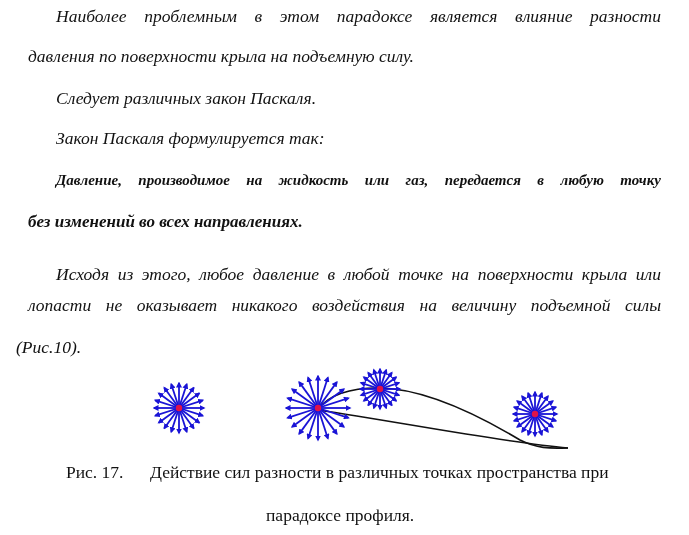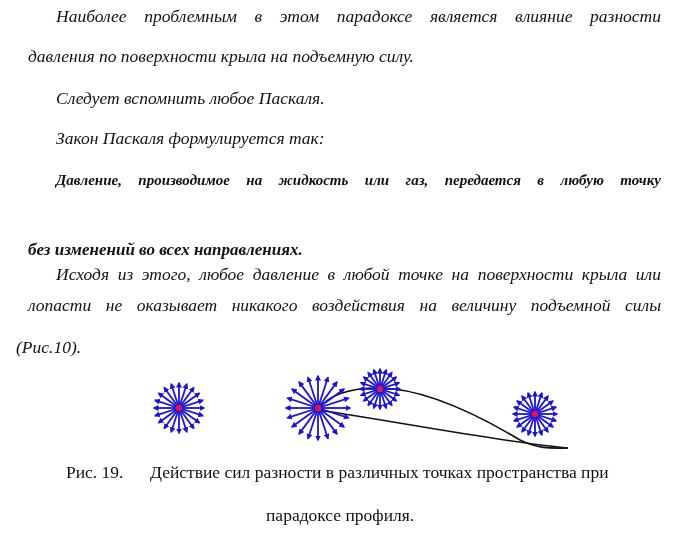--- a/index.html
+++ b/index.html
@@ -12,26 +12,26 @@
     .caption { position: absolute; font-size: 17.5px; white-space: nowrap; }
   </style>
 </head>
 <body>
 
 <div>
 
   <div class="line justify" style="left:56px; top:6px; width:605px;">Наиболее проблемным в этом парадоксе является влияние разности</div>
   <div class="line" style="left:28px; top:46px;">давления по поверхности крыла на подъемную силу.</div>
 
-  <div class="line" style="left:56px; top:88px;">Следует вспомнить любое Паскаля.</div>
+  <div class="line" style="left:56px; top:88px;">Следует различных закон Паскаля.</div>
 
   <div class="line" style="left:56px; top:128px;">Закон Паскаля формулируется так:</div>
 
   <div class="line justify bold-italic" style="left:56px; top:170px; width:605px; font-size:15px;">Давление, производимое на жидкость или газ, передается в любую точку</div>
-  <div class="line bold-italic" style="left:28px; top:212px; font-size:17px;margin-top:28px;">без изменений во всех направлениях.</div>
+  <div class="line bold-italic" style="left:28px; top:212px; font-size:17px;">без изменений во всех направлениях.</div>
 
   <div class="line justify" style="left:56px; top:254px; width:605px;margin-top:10px;">Исходя из этого, любое давление в любой точке на поверхности крыла или</div>
   <div class="line justify" style="left:28px; top:295px; width:633px;">лопасти не оказывает никакого воздействия на величину подъемной силы</div>
   <div class="line" style="left:16px; top:337px;">(Рис.10).</div>
 
   <svg id="figure" viewBox="0 0 689 100" width="689" height="100" xmlns="http://www.w3.org/2000/svg">
     <defs>
       <marker id="ah" markerWidth="6" markerHeight="6" refX="4.5" refY="3" orient="auto" markerUnits="userSpaceOnUse">
         <path d="M0,0 L6,3 L0,6 z" fill="#1a14d6"></path>
       </marker>
@@ -127,17 +127,17 @@
           <line x1="535" y1="54" x2="535" y2="32" stroke="#1a14d6" stroke-width="1.8" marker-end="url(#ah)"></line>
           <line x1="535" y1="54" x2="541.7983738762489" y2="33.07675664150662" stroke="#1a14d6" stroke-width="1.8" marker-end="url(#ah)"></line>
           <line x1="535" y1="54" x2="547.9312755504344" y2="36.201626123751154" stroke="#1a14d6" stroke-width="1.8" marker-end="url(#ah)"></line>
           <line x1="535" y1="54" x2="552.7983738762489" y2="41.068724449565586" stroke="#1a14d6" stroke-width="1.8" marker-end="url(#ah)"></line>
           <line x1="535" y1="54" x2="555.9232433584933" y2="47.201626123751154" stroke="#1a14d6" stroke-width="1.8" marker-end="url(#ah)"></line>
           <circle cx="535" cy="54" r="3.2" fill="#e0144a"></circle>
         </g>
       </g>
   </svg>
 
-  <div class="caption" style="left:66px; top:462px;">Рис. 19.</div>
+  <div class="caption" style="left:66px; top:462px;">Рис. 17.</div>
   <div class="caption" style="left:150px; top:462px;">Действие сил разности в различных точках пространства при</div>
   <div class="caption" style="left:266px; top:505px;">парадоксе профиля.</div>
 
 </div>
 
 </body></html>

